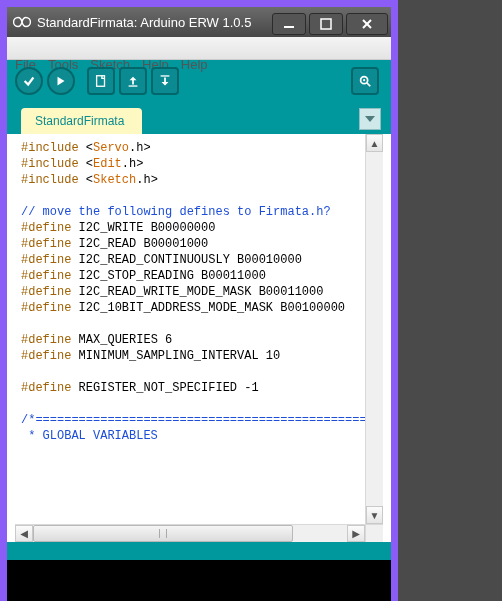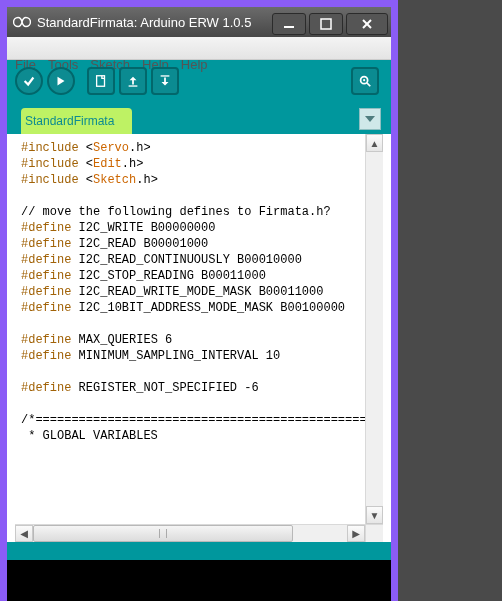--- a/index.html
+++ b/index.html
@@ -12,40 +12,40 @@
 .winbtn { width: 34px; height: 22px; margin: 3px 3px 0 0; background: #555; border: 1px solid #2b2b2b; border-radius: 3px; display: flex; align-items: center; justify-content: center; color: #fff; font-size: 13px; cursor: pointer; }
 .winbtn.close { width: 42px; }
 .menubar { height: 23px; background: linear-gradient(#f4f4f4,#e4e4e4); border-bottom: 1px solid #ccc; display: flex; align-items: center; padding-left: 8px; font-size: 13px; color: #555; }
 .menubar span { margin-right: 12px; cursor: pointer; margin-top: 32px; }
 .toolbar { height: 42px; background: #00979d; display: flex; align-items: center; padding: 0 8px; }
 .tbtn { width: 28px; height: 28px; border-radius: 14px; background: #0d8b91; border: 2px solid #02676b; margin-right: 4px; display: flex; align-items: center; justify-content: center; color: #fff; cursor: pointer; }
 .tbtn.square { border-radius: 4px; background: #0b8b91; }
 .tbtn svg { width: 14px; height: 14px; }
 .toolbar .spacer { flex: 1; }
 .tabbar { height: 32px; background: #00979d; display: flex; align-items: flex-end; padding-left: 14px; padding-right: 10px; }
-.tab { background: #bef264; padding: 6px 18px 6px 4px; font-size: 12px; color: #0d8b91; border-top-left-radius: 4px; border-top-right-radius: 4px; cursor: pointer; }
+.tab { background: #fef9c3; padding: 6px 18px 6px 14px; font-size: 12px; color: #0d8b91; border-top-left-radius: 4px; border-top-right-radius: 4px; cursor: pointer; }
 .tabdrop { margin-left: auto; width: 22px; height: 22px; background: #cfe8e9; border: 1px solid #8fbfc1; display: flex; align-items: center; justify-content: center; margin-bottom: 4px; cursor: pointer; }
 .tabdrop svg { width: 10px; height: 6px; }
 .codewrap { position: relative; background: #fff; border: 0; margin: 0 8px; height: 408px; }
 .codearea { position: absolute; inset: 6px 18px 18px 6px; overflow: hidden; font-family: Consolas, "Courier New", monospace; font-size: 12px; line-height: 16px; white-space: pre; color: #000; }
 .vscroll { position: absolute; right: 0; top: 0; bottom: 18px; width: 18px; background: #f0f0f0; border-left: 1px solid #d9d9d9; }
 .vscroll .arrow { height: 18px; background: linear-gradient(#fbfbfb,#e6e6e6); border: 1px solid #c9c9c9; display:flex;align-items:center;justify-content:center; cursor: pointer; }
 .vscroll .track { position: absolute; top: 18px; bottom: 18px; left: 0; right: 0; }
 .vscroll .arrow.bottom { position:absolute; bottom:0; left:0; right:0; }
 .hscroll { position: absolute; left: 0; right: 18px; bottom: 0; height: 18px; background: #f0f0f0; border-top: 1px solid #d9d9d9; display: flex; }
 .hscroll .arrow { width: 18px; background: linear-gradient(#fbfbfb,#e6e6e6); border: 1px solid #c9c9c9; display:flex;align-items:center;justify-content:center; cursor: pointer;}
 .hscroll .track { flex: 1; position: relative; }
 .hscroll .thumb { position: absolute; left: 0; width: 260px; top: 0; bottom: 0; background: linear-gradient(#f5f5f5,#dcdcdc); border: 1px solid #b8b8b8; border-radius: 2px; cursor: pointer; }
 .corner { position: absolute; right:0; bottom:0; width:18px; height:18px; background:#f0f0f0; border-left:1px solid #d9d9d9; border-top:1px solid #d9d9d9;}
 .tealstrip { height: 18px; background: #00979d; }
 .console { height: 45px; background: #000; }
 .statusbar { height: 21px; background: #00979d; color: #e9f9fa; font-size: 11px; display: flex; align-items: center; padding: 0 10px; }
 .kw { color: #a16207; }
 .libknown { color: #cc6600; margin-top: 6px; }
-.comment { color: #000000; }
+.comment { color: #1d4ed8; }
 .arrowglyph { font-size: 10px; color:#555; }
 </style>
 </head>
 <body>
 
 <div class="window">
 
   <div class="titlebar">
     <span class="logo">
       <svg viewBox="0 0 32 20">
@@ -139,21 +139,21 @@
 <span class="kw">#define</span><span> I2C_WRITE B00000000</span>
 <span class="kw">#define</span><span> I2C_READ B00001000</span>
 <span class="kw">#define</span><span> I2C_READ_CONTINUOUSLY B00010000</span>
 <span class="kw">#define</span><span> I2C_STOP_READING B00011000</span>
 <span class="kw">#define</span><span> I2C_READ_WRITE_MODE_MASK B00011000</span>
 <span class="kw">#define</span><span> I2C_10BIT_ADDRESS_MODE_MASK B00100000</span>
 <span></span>
 <span class="kw">#define</span><span> MAX_QUERIES 6</span>
 <span class="kw">#define</span><span> MINIMUM_SAMPLING_INTERVAL 10</span>
 <span></span>
-<span class="kw">#define</span><span> REGISTER_NOT_SPECIFIED -6</span>
+<span class="kw">#define</span><span> REGISTER_NOT_SPECIFIED -1</span>
 <span></span>
 <span class="comment">/*==============================================================================</span>
 <span class="comment"> * GLOBAL VARIABLES</span></div>
 
     <div class="vscroll">
       <div class="arrow">
           <span class="arrowglyph">▲</span>
         </div>
       <div class="track"></div>
       <div class="arrow bottom">

